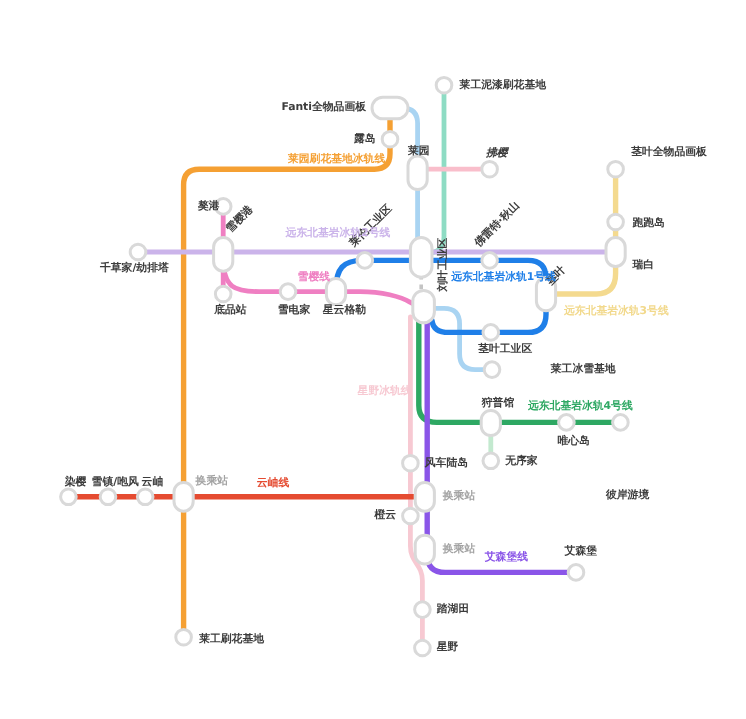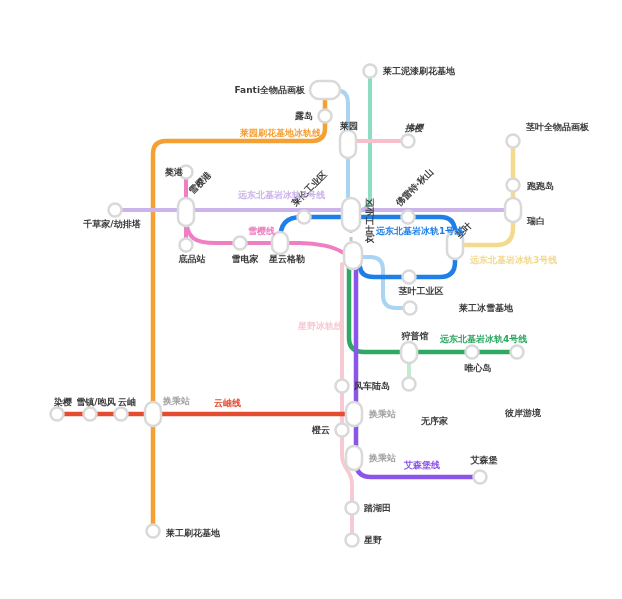--- a/index.html
+++ b/index.html
@@ -98,21 +98,21 @@
   <div class="lbl ctr" style="left:281px;top:254px;">星云格勒</div>
   <div class="lbl diag" style="left:297px;top:198px;">莱伦工业区</div>
   <div class="lbl vert" style="left:365px;top:243px;">刘叶工业区</div>
   <div class="lbl diag" style="left:401px;top:198px;">佛雷特·秋山</div>
   <div class="lbl diag" style="left:461px;top:230px;">茎叶</div>
   <div class="lbl ctr" style="left:415px;top:286px;">茎叶工业区</div>
   <div class="lbl" style="left:422px;top:303px;padding-left:37px;">莱工冰雪基地</div>
   <div class="lbl ctr" style="left:409px;top:331px;">狩普馆</div>
   <div class="lbl ctr" style="left:472px;top:363px;">唯心岛</div>
   <div class="lbl ctr" style="left:517px;top:363px;margin-top:45px;">彼岸游境</div>
-  <div class="lbl" style="left:421px;top:380px;margin-top:36px;">无序家</div>
+  <div class="lbl" style="left:421px;top:380px;">无序家</div>
   <div class="lbl" style="left:354px;top:381px;">风车陆岛</div>
   <div class="lbl ctr" style="left:57px;top:397px;">染樱</div>
   <div class="lbl ctr" style="left:90px;top:397px;">雪镇/咆风</div>
   <div class="lbl ctr" style="left:121px;top:397px;">云岫</div>
   <div class="lbl rgt" style="left:330px;top:425px;">橙云</div>
   <div class="lbl ctr" style="left:478px;top:455px;">艾森堡</div>
   <div class="lbl" style="left:364px;top:503px;">踏湖田</div>
   <div class="lbl" style="left:364px;top:535px;">星野</div>
   <div class="lbl" style="left:166px;top:528px;">莱工刷花基地</div>
 

